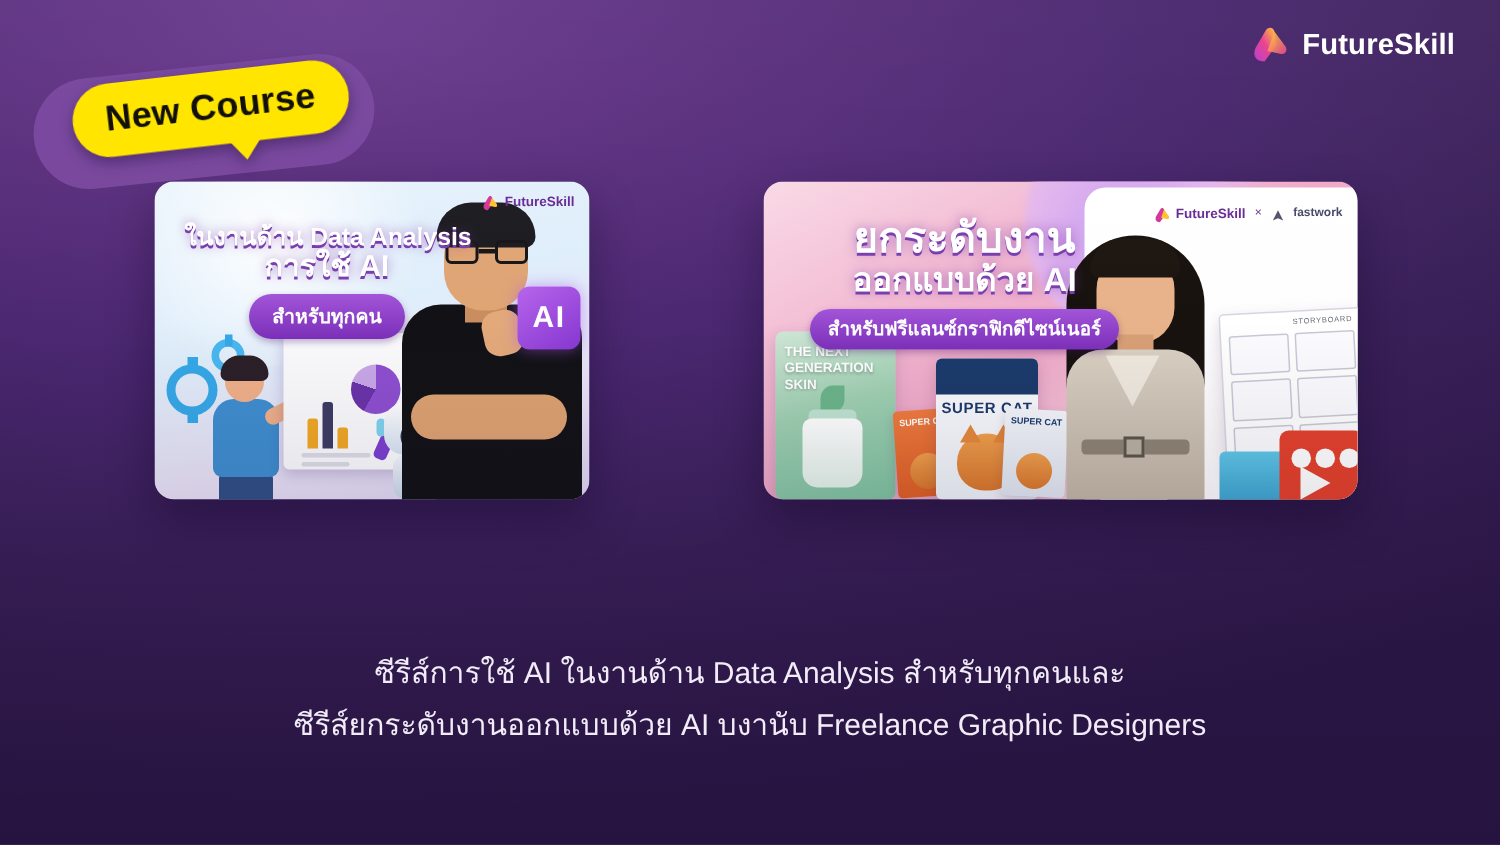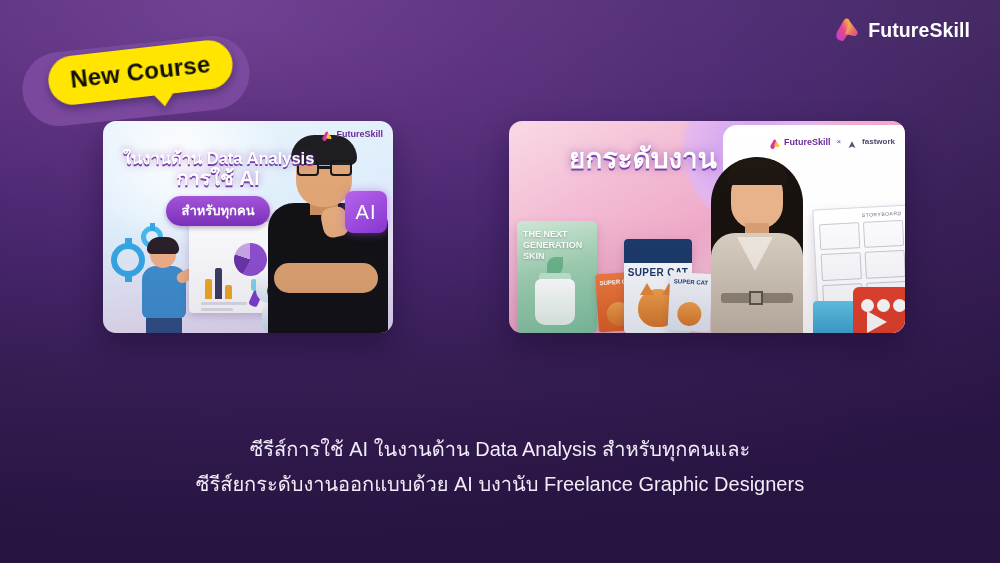--- a/index.html
+++ b/index.html
@@ -215,21 +215,21 @@
   .man-hand{ position:absolute; left:62px; top:74px; width:26px; height:30px; border-radius:10px; background:#e3a97b; transform:rotate(-12deg); }
 
   .ai-chip{
     position:absolute; right:6px; top:70px; width:42px; height:42px;
     border-radius:8px;
     background:linear-gradient(145deg,#b765ec,#8536cf);
     box-shadow:0 0 10px rgba(170,90,230,.55);
     display:flex; align-items:center; justify-content:center;
     z-index:3;
   }
-  .ai-chip span{ color:#fff; font-size:20px; font-weight:normal; letter-spacing:1px; }
+  .ai-chip span{ color:#fff; font-size:20px; font-weight:bold; letter-spacing:1px; }
 
   
   .poster{
     position:absolute; left:8px; top:100px; width:80px; height:112px;
     border-radius:5px; overflow:hidden;
     background:linear-gradient(165deg,#cfe6d6 0%,#9fd0b2 45%,#7ec3a0 100%);
     box-shadow:0 4px 10px rgba(90,40,90,.2);
   }
   .poster-txt{ position:absolute; left:6px; top:8px; color:#fff; font-size:9px; font-weight:bold; line-height:1.2; text-shadow:0 1px 2px rgba(0,0,0,.25); }
   .poster-jar{ position:absolute; left:18px; bottom:8px; width:40px; height:46px; border-radius:6px 6px 10px 10px; background:linear-gradient(180deg,#ffffff,#e3f2ea); }
@@ -518,20 +518,22 @@
         <div class="wm-neck"></div>
         <div class="wm-top"></div>
         <div class="wm-v"></div>
         <div class="wm-belt"></div>
         <div class="wm-buckle"></div>
       </div>
     </div>
 
     <div class="card-head" id="c2-head">
       <div class="th-line" id="c2-l1">ยกระดับงาน</div>
+      <div class="th-line" id="c2-l2">ออกแบบด้วย AI</div>
+      <span class="pill" id="c2-pill">สำหรับฟรีแลนซ์กราฟิกดีไซน์เนอร์</span>
     </div>
 
     <div class="card-logo" id="c2-logo">
       <span class="mini-mark">
         <svg viewBox="0 0 26 26" width="11" height="11">
           <path d="M10 24 C4 24 2 20 4 15 L11 3 C12.6 0.6 16 1 16.6 4 L18 13 Z" fill="#d4399a"></path>
           <path d="M16.6 4 L24 14 C25.6 16.4 24 19.6 21 19 L12 17 Z" fill="#ffc233"></path>
         </svg>
       </span>
       <span class="mini-text">FutureSkill</span>

